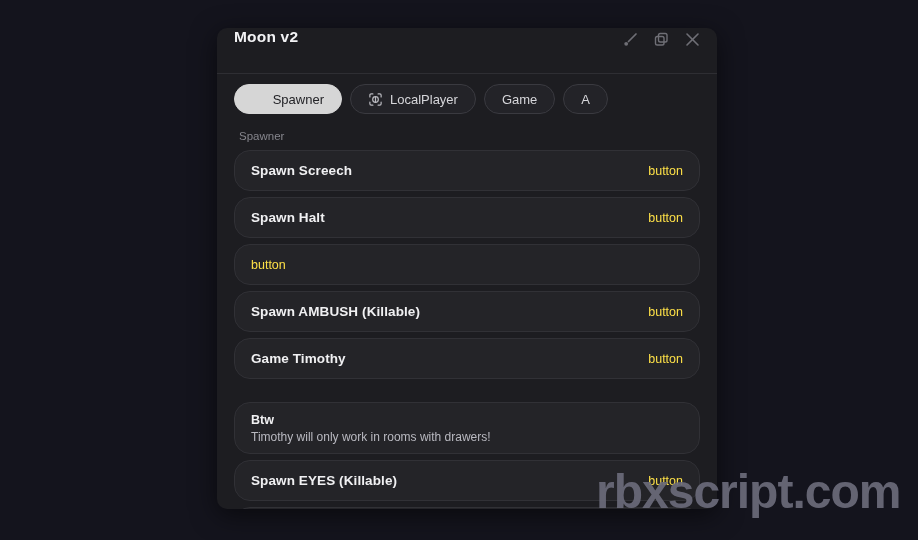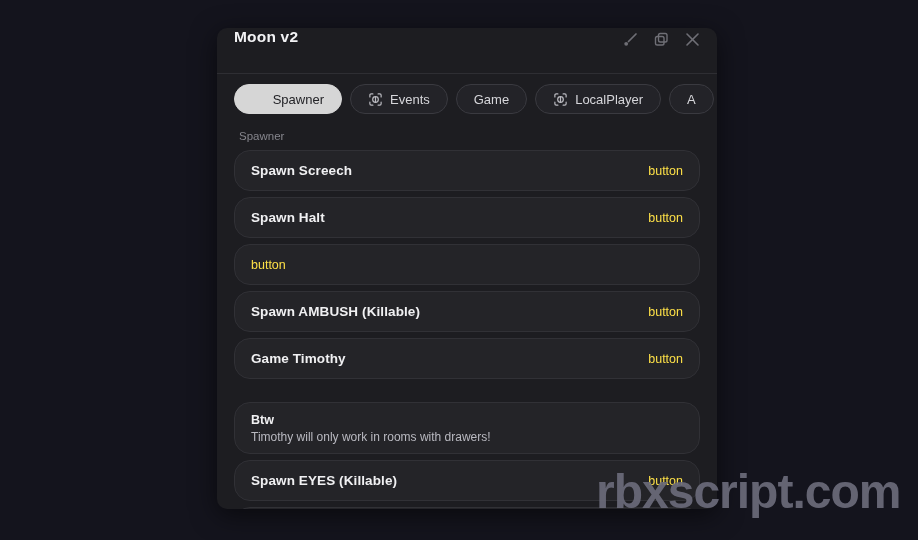--- a/index.html
+++ b/index.html
@@ -216,51 +216,38 @@
         </svg>
       </div>
 
     </div>
   </div>
 
   <div id="tabrow-wrap">
     <div id="tabrow">
         <div class="tab active">
           <span>Spawner</span>
-        </div>
-        <div class="tab">
-          <span class="tab-icon">
-            <svg width="15" height="15" viewBox="0 0 16 16" fill="none" stroke="currentColor" stroke-width="1.3" stroke-linecap="round" stroke-linejoin="round">
-              <path d="M2 5.2V3.4A1.4 1.4 0 0 1 3.4 2h1.8"></path>
-              <path d="M10.8 2h1.8A1.4 1.4 0 0 1 14 3.4v1.8"></path>
-              <path d="M14 10.8v1.8a1.4 1.4 0 0 1-1.4 1.4h-1.8"></path>
-              <path d="M5.2 14H3.4A1.4 1.4 0 0 1 2 12.6v-1.8"></path>
-              <circle cx="8" cy="8" r="3"></circle>
-              <line x1="8" y1="5" x2="8" y2="11"></line>
-            </svg>
-          </span>
-          <span>Events</span>
-        </div>
-        <div class="tab">
-          <span>Game</span>
         </div>
         <div class="tab">
           <span class="tab-icon">
             <svg width="15" height="15" viewBox="0 0 16 16" fill="none" stroke="currentColor" stroke-width="1.3" stroke-linecap="round" stroke-linejoin="round">
               <path d="M2 5.2V3.4A1.4 1.4 0 0 1 3.4 2h1.8"></path>
               <path d="M10.8 2h1.8A1.4 1.4 0 0 1 14 3.4v1.8"></path>
               <path d="M14 10.8v1.8a1.4 1.4 0 0 1-1.4 1.4h-1.8"></path>
               <path d="M5.2 14H3.4A1.4 1.4 0 0 1 2 12.6v-1.8"></path>
               <circle cx="8" cy="8" r="3"></circle>
               <line x1="8" y1="5" x2="8" y2="11"></line>
             </svg>
           </span>
           <span>LocalPlayer</span>
         </div>
         <div class="tab">
+          <span>Game</span>
+        </div>
+        <div class="tab">
           <span>A</span>
         </div>
       </div>
   </div>
 
   <div id="content">
     <div id="section-label">Spawner</div>
     <div id="row-list">
         <div class="row">
           <span class="row-label">Spawn Screech</span>

